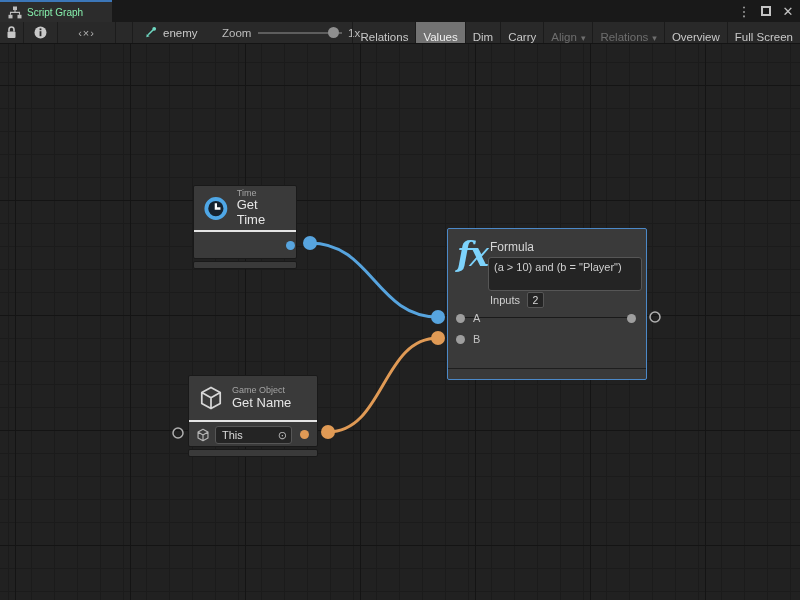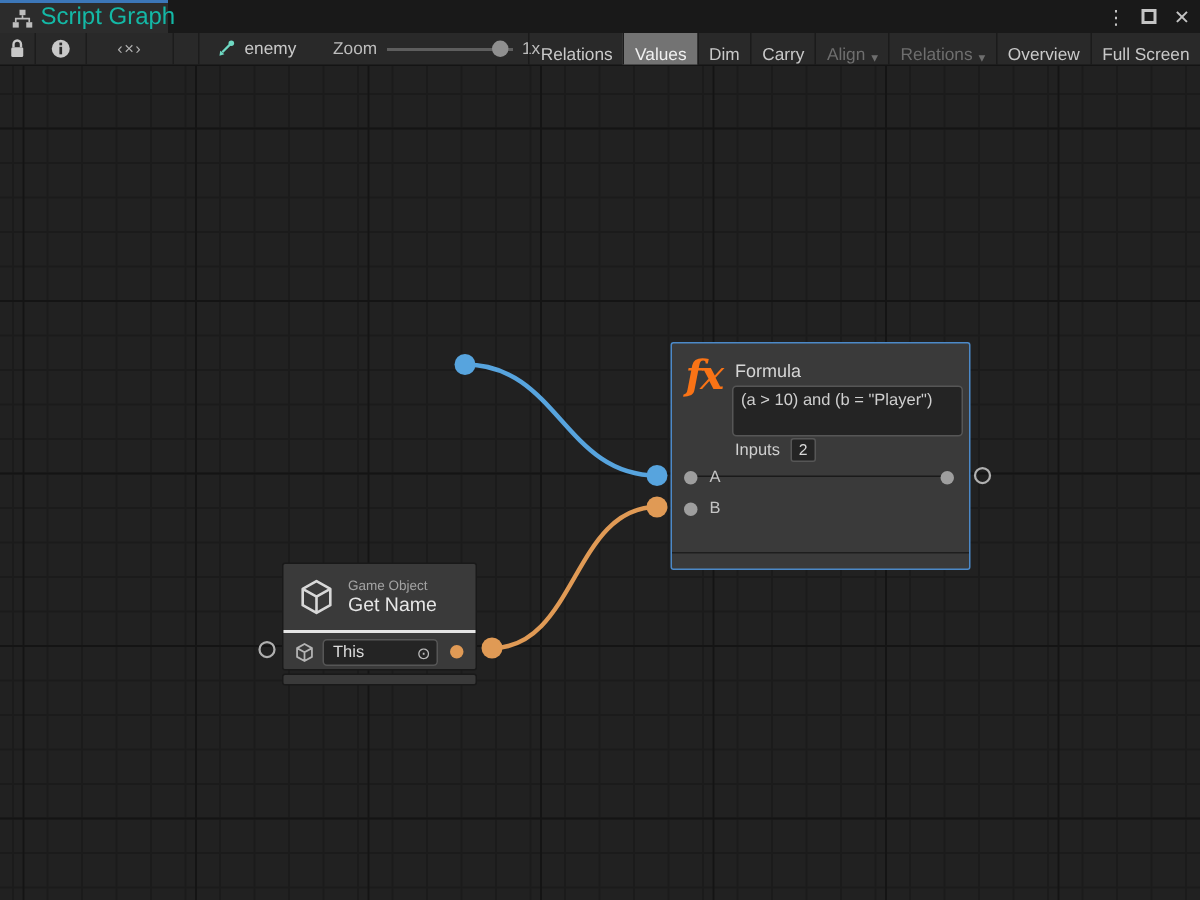--- a/index.html
+++ b/index.html
@@ -6,21 +6,21 @@
   html,body { width:800px; height:600px; overflow:hidden; background:#191919;
     font-family:"Liberation Sans", sans-serif; -webkit-font-smoothing:antialiased; }
 
   #window { position:relative; width:800px; height:600px; }
 
   
   #tabbar { position:absolute; left:0; top:0; width:800px; height:22px; background:#191919; }
   #tab { position:absolute; left:0; top:0; height:22px; width:112px; background:#2c2c2c;
     border-top:2px solid #3c77b9; display:flex; align-items:center; gap:5px; padding:0 8px; }
   #tab .ticon { width:14px; height:13px; flex:none; }
-  #tab .tlabel { color:#14b8a6; font-size:16px; white-space:nowrap; }
+  #tab .tlabel { color:#86efac; font-size:10px; white-space:nowrap; }
   #wincontrols { position:absolute; right:4px; top:0; height:22px; display:flex; align-items:center; gap:6px; }
   #wincontrols .wbtn { color:#c4c4c4; font-size:13px; width:16px; height:18px; display:flex;
     align-items:center; justify-content:center; cursor:default; }
   #maxbox { width:10px; height:10px; border:2px solid #c4c4c4; }
 
   
   #toolbar { position:absolute; left:0; top:22px; width:800px; height:22px; background:#292929;
     border-bottom:1px solid #141414; color:#c9c9c9; font-size:11.5px; }
   .tb-btn { position:absolute; top:0; height:21px; display:flex; align-items:center; justify-content:center;
     border-right:1px solid #1c1c1c; }
@@ -68,21 +68,21 @@
   .dot-gray { background:#9e9e9e; }
 
   
   #node-gettime { left:193px; top:141px; width:104px; }
   #node-gettime .nbody { height:28px; }
 
   
   #node-formula { left:447px; top:184px; width:200px; height:152px; background:#3a3a3a;
     border:1px solid #4c89c8; border-radius:2px; }
   #fxicon { position:absolute; left:9px; top:6px; width:32px; font-family:"DejaVu Serif", serif;
-    font-style:italic; font-weight:bold; font-size:27px; color:#f97316; letter-spacing:-2px; }
+    font-style:italic; font-weight:bold; font-size:33px; color:#7dd3fc; letter-spacing:-2px; }
   #formula-title { position:absolute; left:42px; top:11px; font-size:12px; color:#d6d6d6; }
   #formula-field { position:absolute; left:40px; top:28px; width:154px; height:34px; background:#242424;
     border:1px solid #565656; border-radius:3px; padding:2px 5px; font-size:11px; line-height:1.35;
     color:#cfcfcf; overflow:hidden; }
   #inputs-row { position:absolute; left:42px; top:63px; display:flex; align-items:center; gap:7px; }
   #inputs-label { font-size:11px; color:#cfcfcf; }
   #inputs-count { width:17px; height:16px; background:#242424; border:1px solid #565656; border-radius:2px;
     color:#d8d8d8; font-size:10.5px; display:flex; align-items:center; justify-content:center; }
   .frow { position:absolute; left:0; width:100%; height:14px; }
   .frow .plabel { position:absolute; left:25px; top:0; font-size:11px; color:#c4c4c4; line-height:14px; }
@@ -201,20 +201,38 @@
       <circle cx="438" cy="273" r="7" fill="#57a4de"></circle>
 
       <path d="M328,388 C384,388 382,294 438,294" stroke="#e09a55" stroke-width="3" fill="none"></path>
       <circle cx="328" cy="388" r="7" fill="#e09a55"></circle>
       <circle cx="438" cy="294" r="7" fill="#e09a55"></circle>
 
       <circle cx="655" cy="273" r="5" fill="none" stroke="#b0b0b0" stroke-width="1.5"></circle>
       <circle cx="178" cy="389" r="5" fill="none" stroke="#b0b0b0" stroke-width="1.5"></circle>
     </svg>
 
+    <div class="node" id="node-gettime">
+      <div class="box">
+        <div class="nhead">
+          <svg width="27" height="27" viewBox="0 0 27 27">
+            <circle cx="13.5" cy="13.5" r="10" fill="#16222e" stroke="#4fa7e6" stroke-width="4"></circle>
+            <path d="M13.5 8 V13.5 H18.3" stroke="#ffffff" stroke-width="2.4" fill="none"></path>
+          </svg>
+          <div class="titles">
+            <span class="ncat">Time</span>
+            <span class="ntitle">Get Time</span>
+          </div>
+        </div>
+        <div class="nbody">
+          <div class="portdot dot-blue" style="right:1px; top:9px;"></div>
+        </div>
+      </div>
+      <div class="nfooter"></div>
+    </div>
 
     <div class="node" id="node-formula">
       <div id="fxicon">fx</div>
       <div id="formula-title">Formula</div>
       <div id="formula-field">(a &gt; 10) and (b = "Player")</div>
       <div id="inputs-row">
         <span id="inputs-label">Inputs</span>
         <span id="inputs-count">2</span>
       </div>
       <div id="aline"></div>

